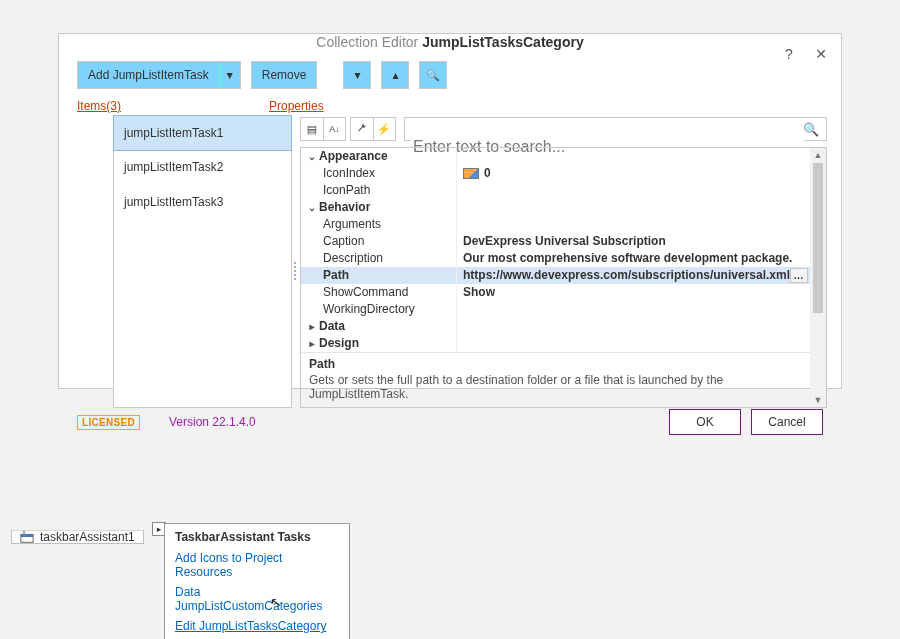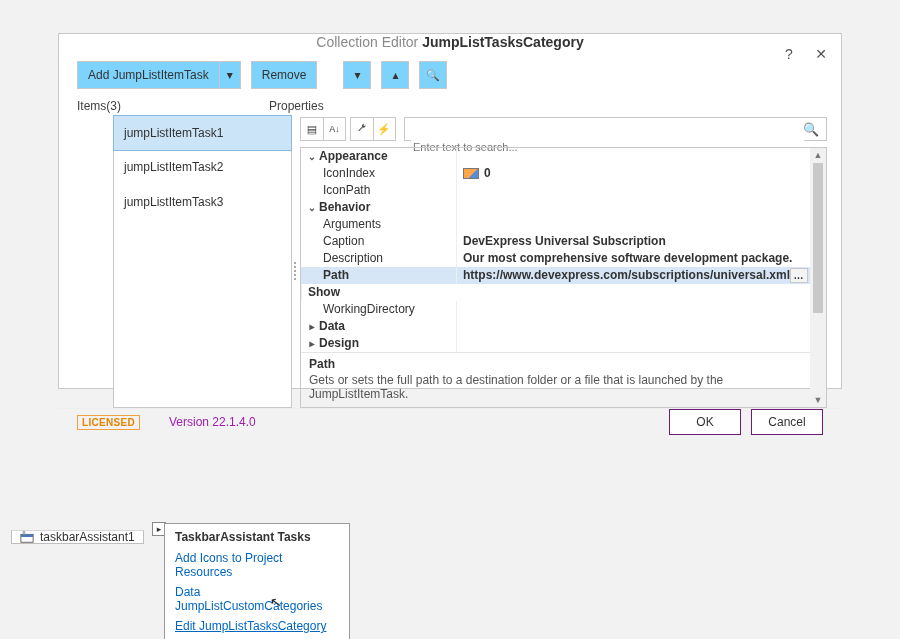--- a/index.html
+++ b/index.html
@@ -47,41 +47,41 @@
   }
   .tb-btn {
     border: 1px solid #c8c8c8; background:#7dd3fc; height:28px;
     display:flex; align-items:center; padding: 0 10px; color:#333;
   }
   .tb-split { display:flex; }
   .tb-split .tb-btn:first-child { border-right:none; }
   .tb-split .caret { width:22px; padding:0; justify-content:center; }
   .tb-small { width:28px; padding:0; justify-content:center; }
   .section-labels {
-    display:flex; padding: 6px 18px 2px 18px; color:#404040;
+    display:flex; padding: 6px 18px 2px 18px; color:#c2410c;text-decoration:underline;
   }
   .section-labels .items-label { width: 192px; }
   .main-panes {
     display:flex; gap:8px; padding: 0 14px 0 18px; flex:1;
   }
   .items-list {
     width: 188px; border:1px solid #c8c8c8; background:#fff;
     display:flex; flex-direction:column;margin-left:36px;
   }
   .item-row {
     padding: 10px 10px; border-bottom: 1px solid transparent; color:#333;
   }
   .item-row.selected { background:#cce4f7; border:1px solid #8db8e0; margin:-1px; }
   .props-pane { flex:1; display:flex; flex-direction:column; }
   .props-toolbar { display:flex; align-items:center; gap:4px; height:28px; }
   .pt-group { display:flex; border:1px solid #c8c8c8; }
   .pt-btn { width:22px; height:22px; display:flex; align-items:center; justify-content:center; font-size:11px; color:#444;}
   .pt-btn + .pt-btn { border-left:1px solid #c8c8c8; }
   .search-wrap { flex:1; border:1px solid #c8c8c8; height:24px; display:flex; align-items:center; padding:0 6px; margin-left:4px;}
-  .search-wrap input { border:none; outline:none; flex:1; font-size:11px; color:#555;margin-top:36px; }
+  .search-wrap input { border:none; outline:none; flex:1; font-size:16px; color:#555;margin-top:36px; }
   .search-icon { color:#555; font-size:13px;}
   .grid-wrap { border:1px solid #c8c8c8; margin-top:4px; flex:1; display:flex; position:relative; }
   .grid { flex:1; overflow:hidden; }
   .grid-row { display:flex; height:17px; line-height:17px; font-size:12px; }
   .col-name { width: 155px; padding-left: 4px; display:flex; align-items:center;}
   .col-val { flex:1; padding-left:6px; display:flex; align-items:center; border-left:1px solid #eee; }
   .cat { font-weight:bold; }
   .expander { width:14px; display:inline-block; text-align:center; color:#555; font-size:10px;}
   .indent { width:18px; display:inline-block;}
   .sel-row { background:#d7e6f7; }
@@ -277,20 +277,24 @@
             <div class="col-name">
                 <span class="indent"></span>
                 <span>Path</span>
               </div>
             <div class="col-val">
                 <span>https://www.devexpress.com/subscriptions/universal.xml</span>
               <div class="ellipsis-btn">…</div>
             </div>
           </div>
           <div class="grid-row">
+            <div class="col-name">
+                <span class="indent"></span>
+                <span>ShowCommand</span>
+              </div>
             <div class="col-val">
                 <span class="bold">Show</span>
               </div>
           </div>
           <div class="grid-row">
             <div class="col-name">
                 <span class="indent"></span>
                 <span>WorkingDirectory</span>
               </div>
             <div class="col-val">

